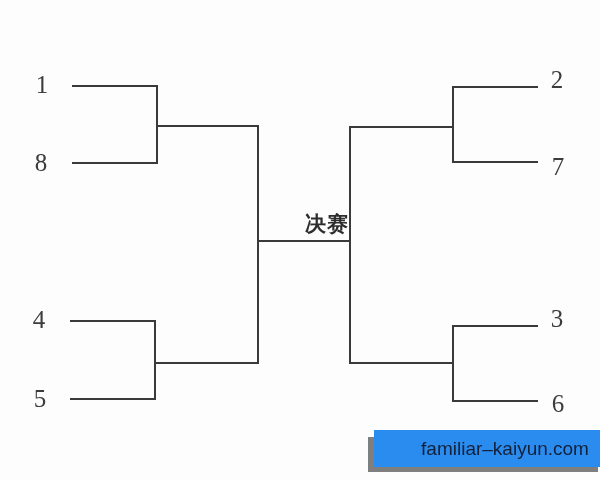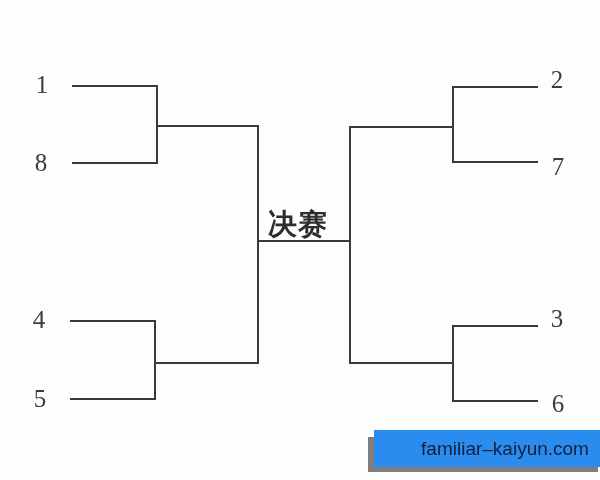--- a/index.html
+++ b/index.html
@@ -31,27 +31,28 @@
     transform: translate(-50%, -50%);
     font-size: 25px;
     line-height: 1;
     color: var(--seed-text, #3c3c3c);
     font-family: "Liberation Serif", serif;
   }
   
   .final-label {
     position: absolute;
     transform: translate(-50%, -50%);
-    font-size: 29px;
+    font-size: 21px;
     line-height: 1;
     font-weight: 600;
     letter-spacing: 1px;
     color: var(--final-text, #2d2d2d);
     font-family: Liberation Serif, serif;
     white-space: nowrap;
+    margin-left: 29px;
   }
   
   .wm-shadow {
     position: absolute;
     left: 368px;
     top: 437px;
     width: 230px;
     height: 35px;
     background: var(--watermark-shadow, #7f7f7f);
   }

